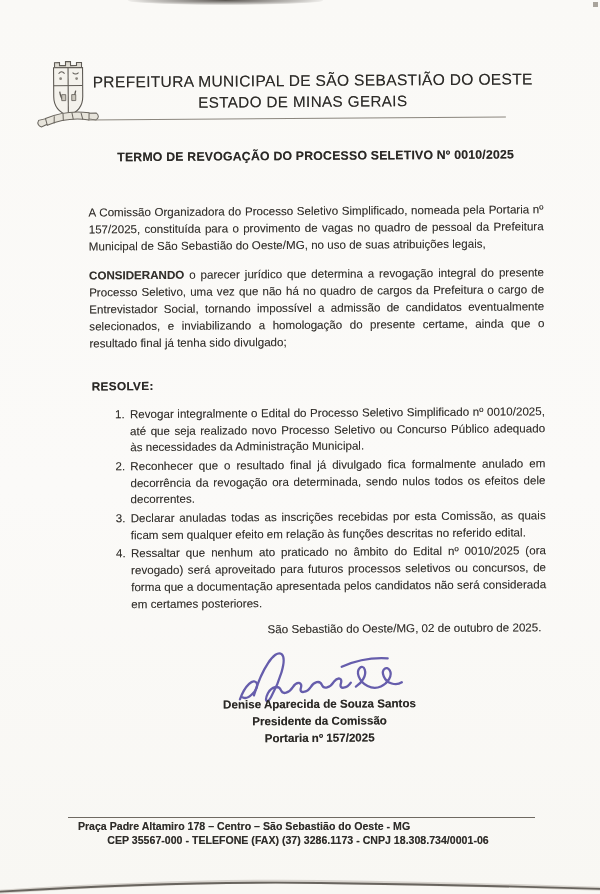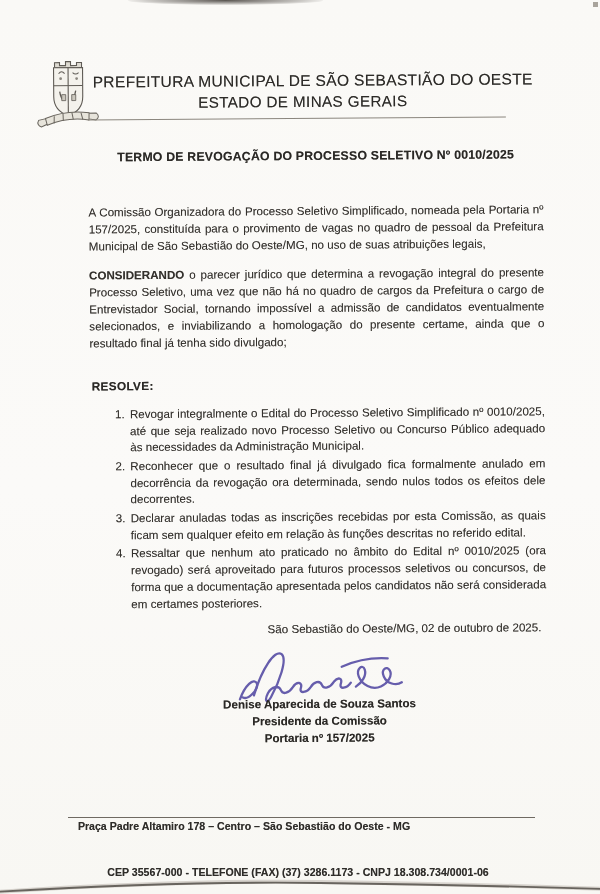--- a/index.html
+++ b/index.html
@@ -46,21 +46,21 @@
 
   
   .sig-script{position:absolute;left:228px;top:643px;width:190px;height:70px;}
   .sig-name{position:absolute;left:90px;top:697px;width:455px;text-align:center;font-weight:bold;font-size:11.6px;color:#2a2825;text-shadow:0 0 .5px rgba(42,40,37,.5);}
   .sig-role{position:absolute;left:90px;top:714px;width:455px;text-align:center;font-weight:bold;font-size:11.6px;color:#2a2825;text-shadow:0 0 .5px rgba(42,40,37,.5);}
   .sig-ord{position:absolute;left:90px;top:731px;width:455px;text-align:center;font-weight:bold;font-size:11.6px;color:#2a2825;text-shadow:0 0 .5px rgba(42,40,37,.5);}
 
   
   .footer-rule{position:absolute;left:68px;top:817px;width:467px;height:1.3px;background:#6f6a62;}
   .footer-line1{position:absolute;left:0;top:820px;width:488px;text-align:center;font-weight:bold;font-size:10.6px;color:#2e2c29;text-shadow:0 0 .5px rgba(46,44,41,.5);}
-  .footer-line2{position:absolute;left:0;top:866px;width:596px;text-align:center;font-weight:bold;font-size:10.6px;color:#2e2c29;text-shadow:0 0 .5px rgba(46,44,41,.5);}
+  .footer-line2{position:absolute;left:0;top:834px;width:596px;text-align:center;font-weight:bold;font-size:10.6px;color:#2e2c29;text-shadow:0 0 .5px rgba(46,44,41,.5);}
 </style>
 </head>
 <body>
 
 <div class="page">
 
   <div class="artifact-top"></div>
   <div class="artifact-corner"></div>
 
   <div class="rotor">

